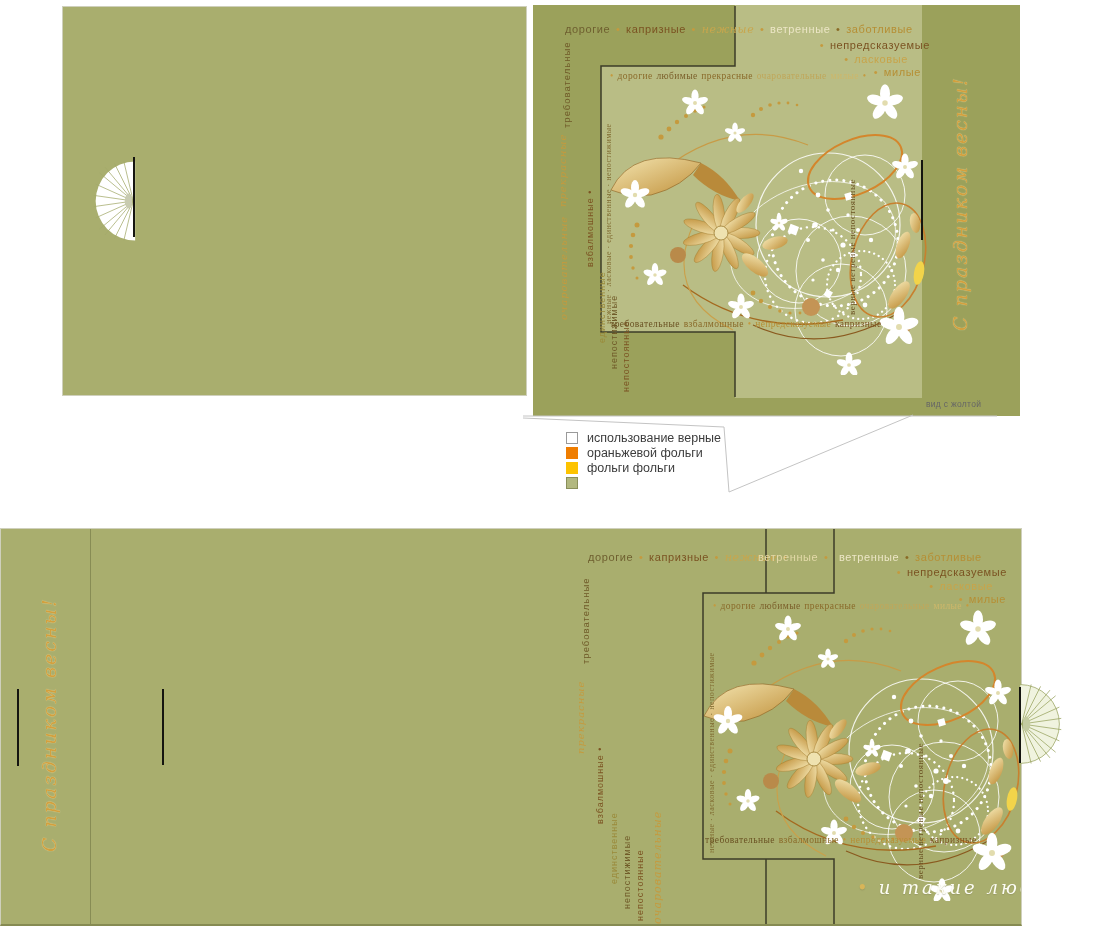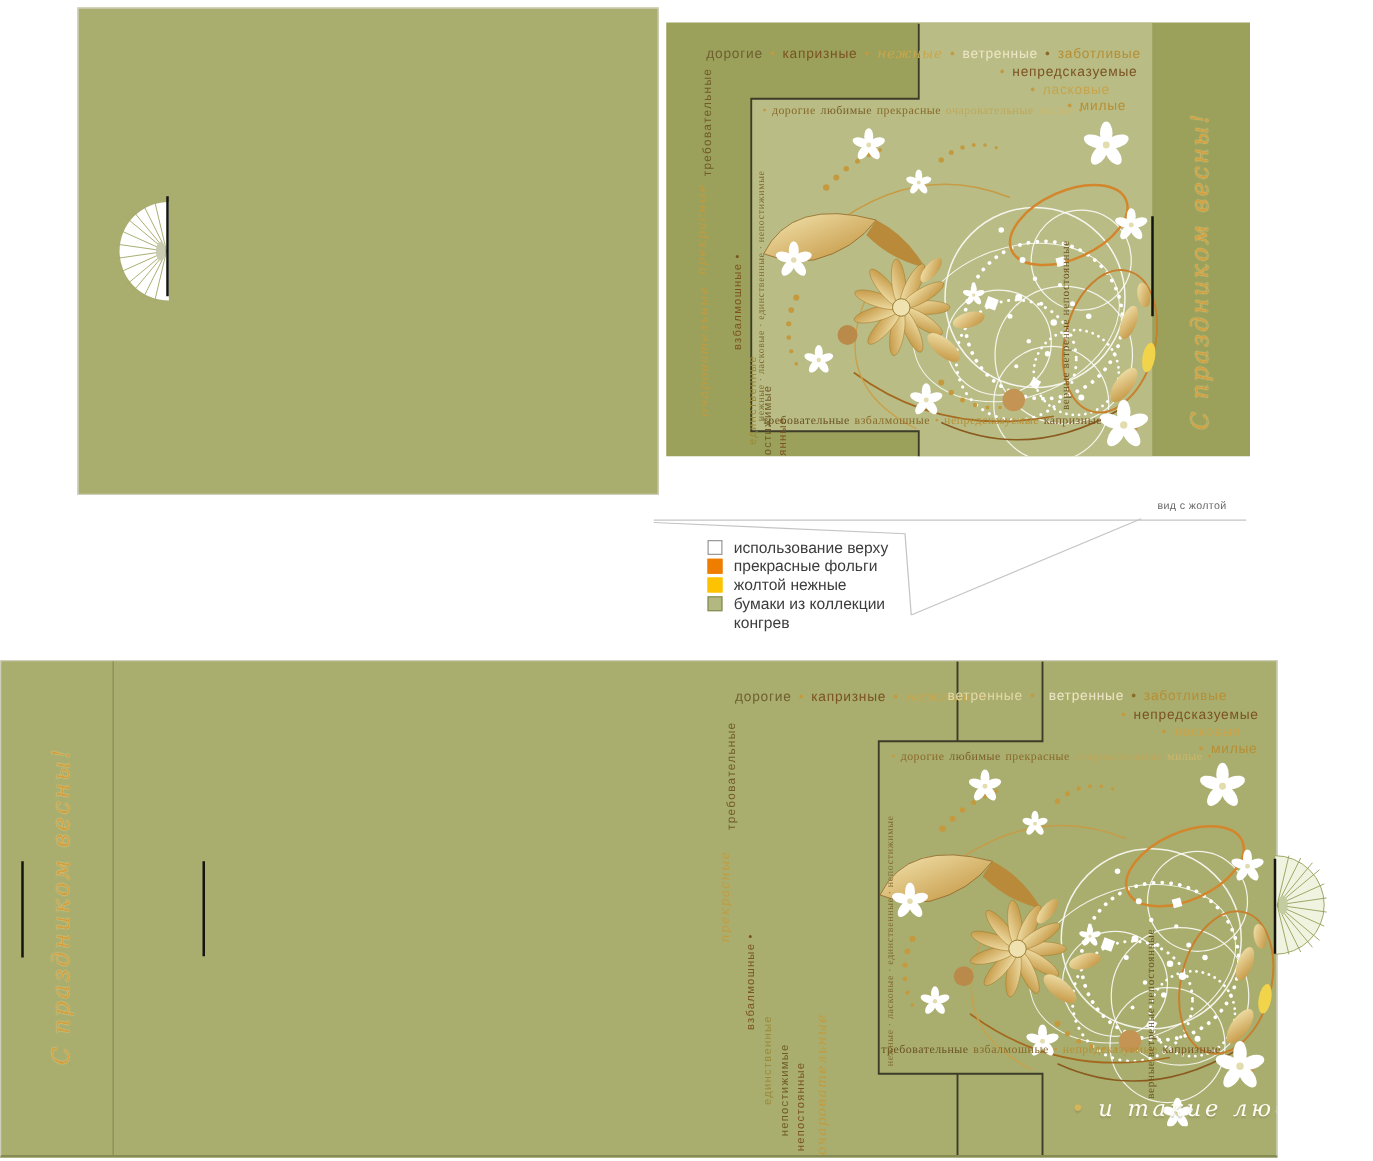--- a/index.html
+++ b/index.html
@@ -226,21 +226,21 @@
           <path d="M46,46 L26,6"></path>
         <path d="M46,46 L26,86"></path>
           <path d="M46,46 L36,4"></path>
           <path d="M46,46 L36,88"></path>
       </g>
       <ellipse cx="41" cy="46" rx="4" ry="8" fill="#c8cbb0"></ellipse>
     </svg>
     <div class="slit" style="left:70px;top:150px;height:80px;"></div>
   </div>
 
-  <div class="card-front" style="left:533px;top:18px;width:467px;height:347px;">
+  <div class="card-front" style="left:533px;top:5px;width:467px;height:411px;padding-left:20px;">
     <div class="lightpanel"></div>
 
     <svg class="abs" style="left:70px;top:70px;" width="330" height="300">
       <use href="#flourish"></use>
     </svg>
 
     <svg class="abs" style="left:0;top:0;" width="467" height="393">
       <polyline points="202,1 202,61 68,61 68,327 202,327 202,392" fill="none" stroke="#3c3c28" stroke-width="1.5"></polyline>
     </svg>
 
@@ -272,33 +272,32 @@
       <line x1="5" y1="16" x2="479" y2="16"></line>
       <polyline points="5,18 206,27 211,92"></polyline>
       <line x1="395" y1="15" x2="211" y2="92"></line>
     </g>
   </svg>
   <div class="viewlabel">вид с жолтой</div>
 
   <div class="legend">
     <div class="legend-row">
       <div class="swatch" style="background: rgb(255, 255, 255); border-color: rgb(154, 154, 154);"></div>
-      <div class="legend-label">использование верху</div>
+      <div class="legend-label">использование верные</div>
     </div>
     <div class="legend-row">
       <div class="swatch" style="background: rgb(239, 125, 0); border-color: rgb(239, 125, 0);"></div>
-      <div class="legend-label">прекрасные фольги</div>
+      <div class="legend-label">ораньжевой фольги</div>
     </div>
     <div class="legend-row">
       <div class="swatch" style="background: rgb(253, 195, 0); border-color: rgb(253, 195, 0);"></div>
-      <div class="legend-label">жолтой нежные</div>
+      <div class="legend-label">фольги фольги</div>
     </div>
     <div class="legend-row">
       <div class="swatch" style="background: rgb(178, 184, 127); border-color: rgb(138, 143, 90);"></div>
-      <div class="legend-label">бумаки из коллекции конгрев</div>
     </div>
   </div>
 
   <div class="spread" style="left:0;top:528px;width:1022px;height:398px;">
     <div class="foldline" style="left:89px;top:0;height:398px;"></div>
 
     <svg class="abs" style="left:695px;top:72px;" width="330" height="300">
       <use href="#flourish"></use>
     </svg>
 

